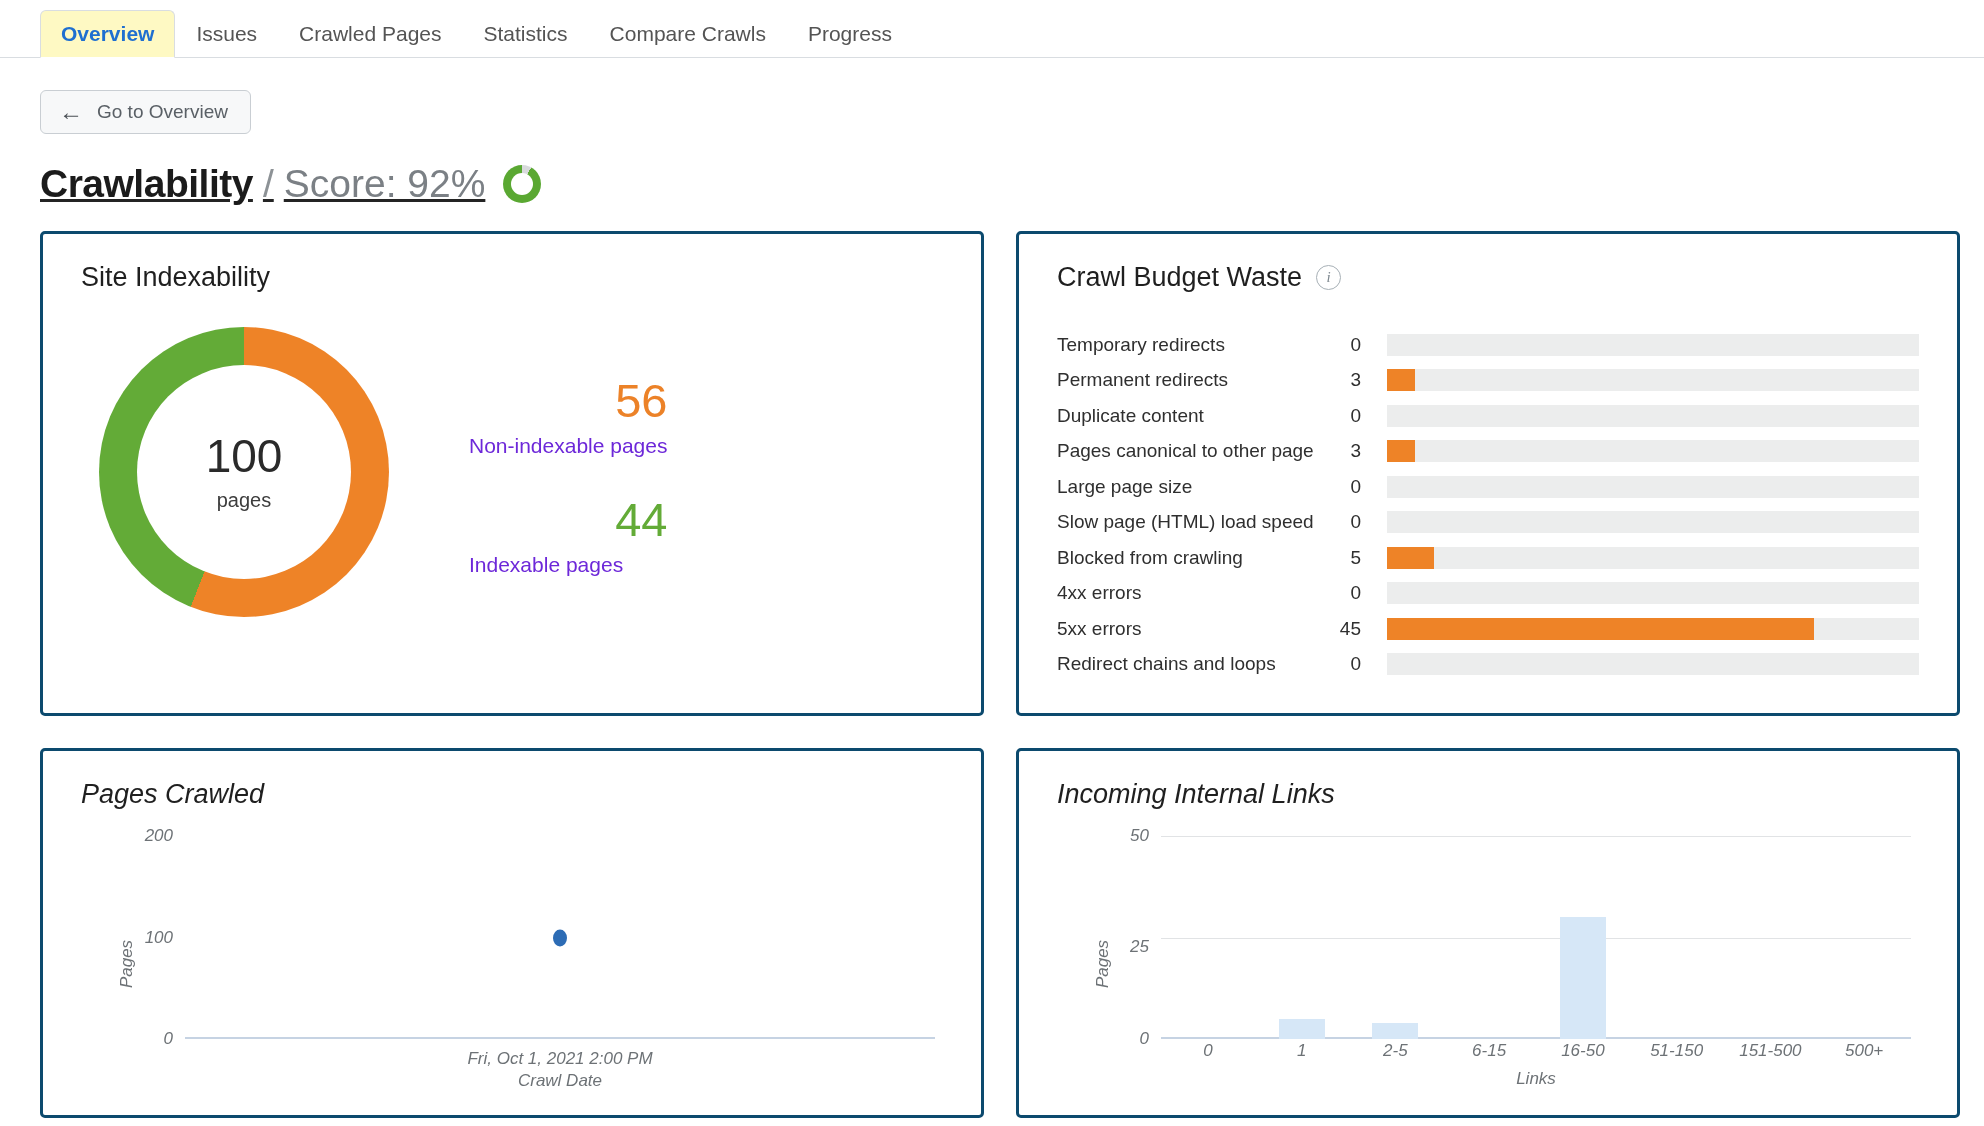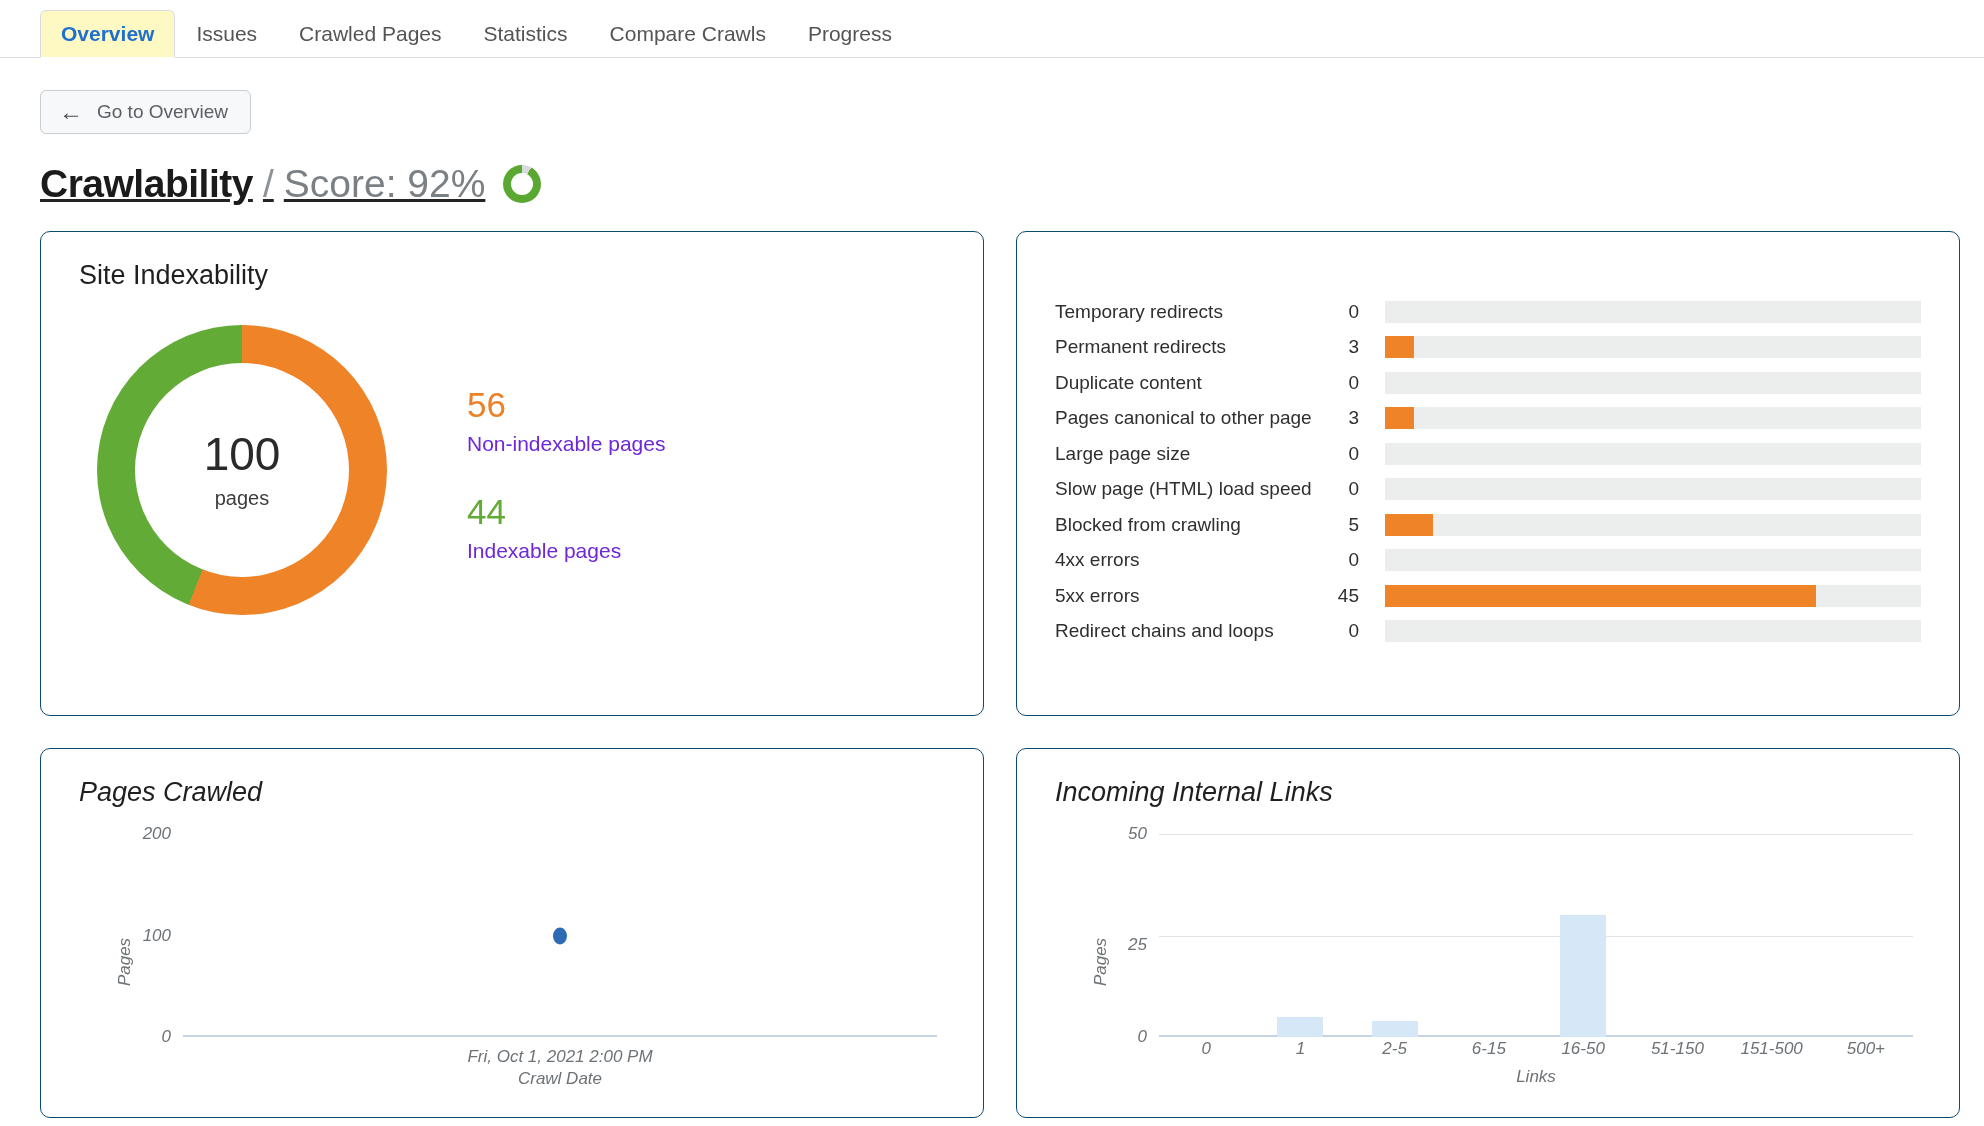--- a/index.html
+++ b/index.html
@@ -85,22 +85,22 @@
 
   
   .grid {
     margin-top: 28px;
     display: grid;
     grid-template-columns: 944px 944px;
     gap: 32px;
   }
   .card {
     background: #ffffff;
-    border: 1px solid #0c4a6e;
-    border-radius: 10px;
+    border: 3px solid #0c4a6e;
+    border-radius: 5px;
     padding: 28px 38px 30px 38px;
   }
   .card-top { height: 485px; }
   .card-bottom { height: 370px; font-style: italic; }
   .card-title {
     font-size: 27px;
     color: #1f1f1f;
     font-weight: normal;
     display: flex;
     align-items: center;
@@ -138,21 +138,21 @@
   .donut-center {
     position: absolute; inset: 0;
     display: flex; flex-direction: column;
     align-items: center; justify-content: center;
     z-index: 2;
   }
   .donut-center .num { font-size: 46px; color: #2a2a2a; line-height: 1.05; }
   .donut-center .lbl { font-size: 20px; color: #3d3d3d; margin-top: 8px; }
 
   .legend-block { padding-top: 10px; }
-  .legend-num { font-size: 35px; line-height: 1; }
+  .legend-num { font-size: 47px; line-height: 1; text-align: right; }
   .legend-num.orange { color: #ec8228; }
   .legend-num.green  { color: #63ab37; }
   .legend-label { font-size: 21px; color: #6d28d9; margin-top: 10px; }
   .legend-gap { height: 38px; }
 
   
   .cbw-list { margin-top: 34px; }
   .cbw-row {
     display: flex;
     align-items: center;
@@ -306,20 +306,24 @@
           <div class="legend-num orange">56</div>
           <div class="legend-label">Non-indexable pages</div>
           <div class="legend-gap"></div>
           <div class="legend-num green">44</div>
           <div class="legend-label">Indexable pages</div>
         </div>
       </div>
     </div>
 
     <div class="card card-top">
+      <div class="card-title">
+        <span>Crawl Budget Waste</span>
+        <span class="info-icon">i</span>
+      </div>
       <div class="cbw-list" id="cbw-list">
           <div class="cbw-row">
             <div class="cbw-name">Temporary redirects</div>
             <div class="cbw-value">0</div>
             <div class="cbw-track"></div>
           </div>
           <div class="cbw-row">
             <div class="cbw-name">Permanent redirects</div>
             <div class="cbw-value">3</div>
             <div class="cbw-track">

